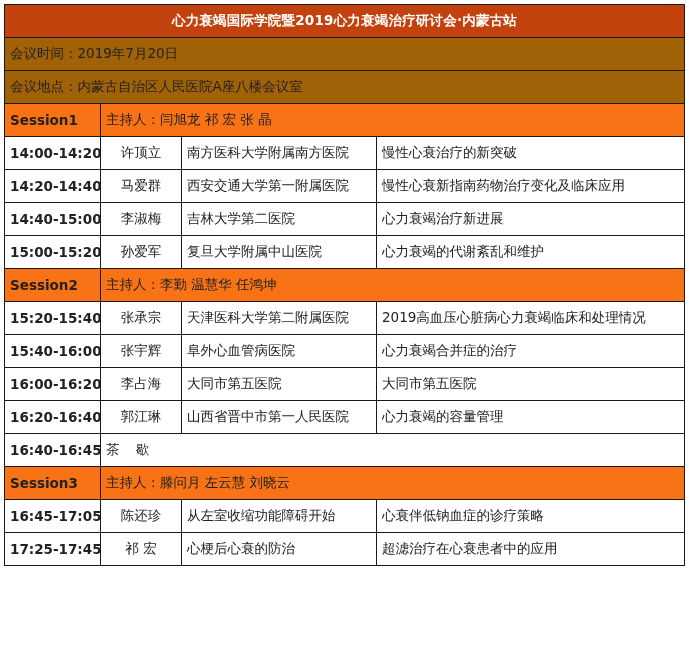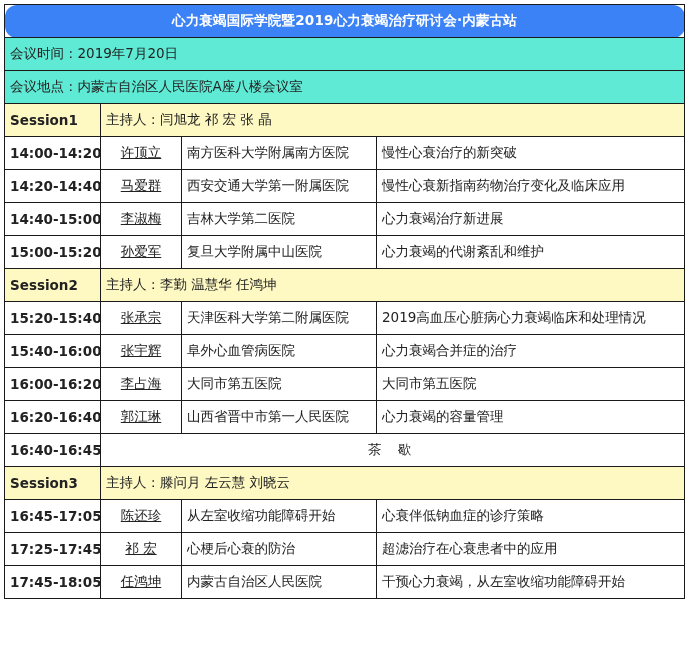--- a/index.html
+++ b/index.html
@@ -7,29 +7,29 @@
          font-family:"DejaVu Sans","Liberation Sans",sans-serif; color:#222; }
   table.agenda {
     position:absolute; left:4px; top:4px; width:680px;
     border-collapse:collapse; table-layout:fixed;
   }
   table.agenda td {
     border:1px solid #1a1a1a; height:32px; padding:0 5px;
     font-size:13.5px; white-space:nowrap; overflow:hidden; vertical-align:middle;
   }
   td.title-cell {
-    height:47px; background:#3b82f6; color:#ffffff; text-align:center;
-    font-size:18px; font-weight:bold; letter-spacing:0.2px;border-radius:12px;
+    height:47px; background:#c2410c; color:#ffffff; text-align:center;
+    font-size:18px; font-weight:bold; letter-spacing:0.2px;
   }
-  tr.info td { background:#5eead4; }
-  tr.session td { background:#fef9c3; }
+  tr.info td { background:#a16207; }
+  tr.session td { background:#f97316; }
   td.session-label { font-weight:bold; font-size:14px; }
   td.time { font-size:14px;font-weight:bold; }
-  td.speaker { text-align:center;text-decoration:underline; }
-  td.break-label { text-align:center; letter-spacing:6px; }
+  td.speaker { text-align:center; }
+  td.break-label { text-align:left; letter-spacing:6px; }
 </style>
 </head>
 <body>
 
 <table class="agenda">
   <colgroup>
     <col style="width:96px">
     <col style="width:81px">
     <col style="width:195px">
     <col style="width:308px">
@@ -116,20 +116,14 @@
       <td class="speaker">陈还珍</td>
       <td>从左室收缩功能障碍开始</td>
       <td>心衰伴低钠血症的诊疗策略</td>
     </tr>
     <tr>
       <td class="time">17:25-17:45</td>
       <td class="speaker">祁 宏</td>
       <td>心梗后心衰的防治</td>
       <td>超滤治疗在心衰患者中的应用</td>
     </tr>
-    <tr>
-      <td class="time">17:45-18:05</td>
-      <td class="speaker">任鸿坤</td>
-      <td>内蒙古自治区人民医院</td>
-      <td>干预心力衰竭，从左室收缩功能障碍开始</td>
-    </tr>
   </tbody>
 </table>
 
 </body></html>

